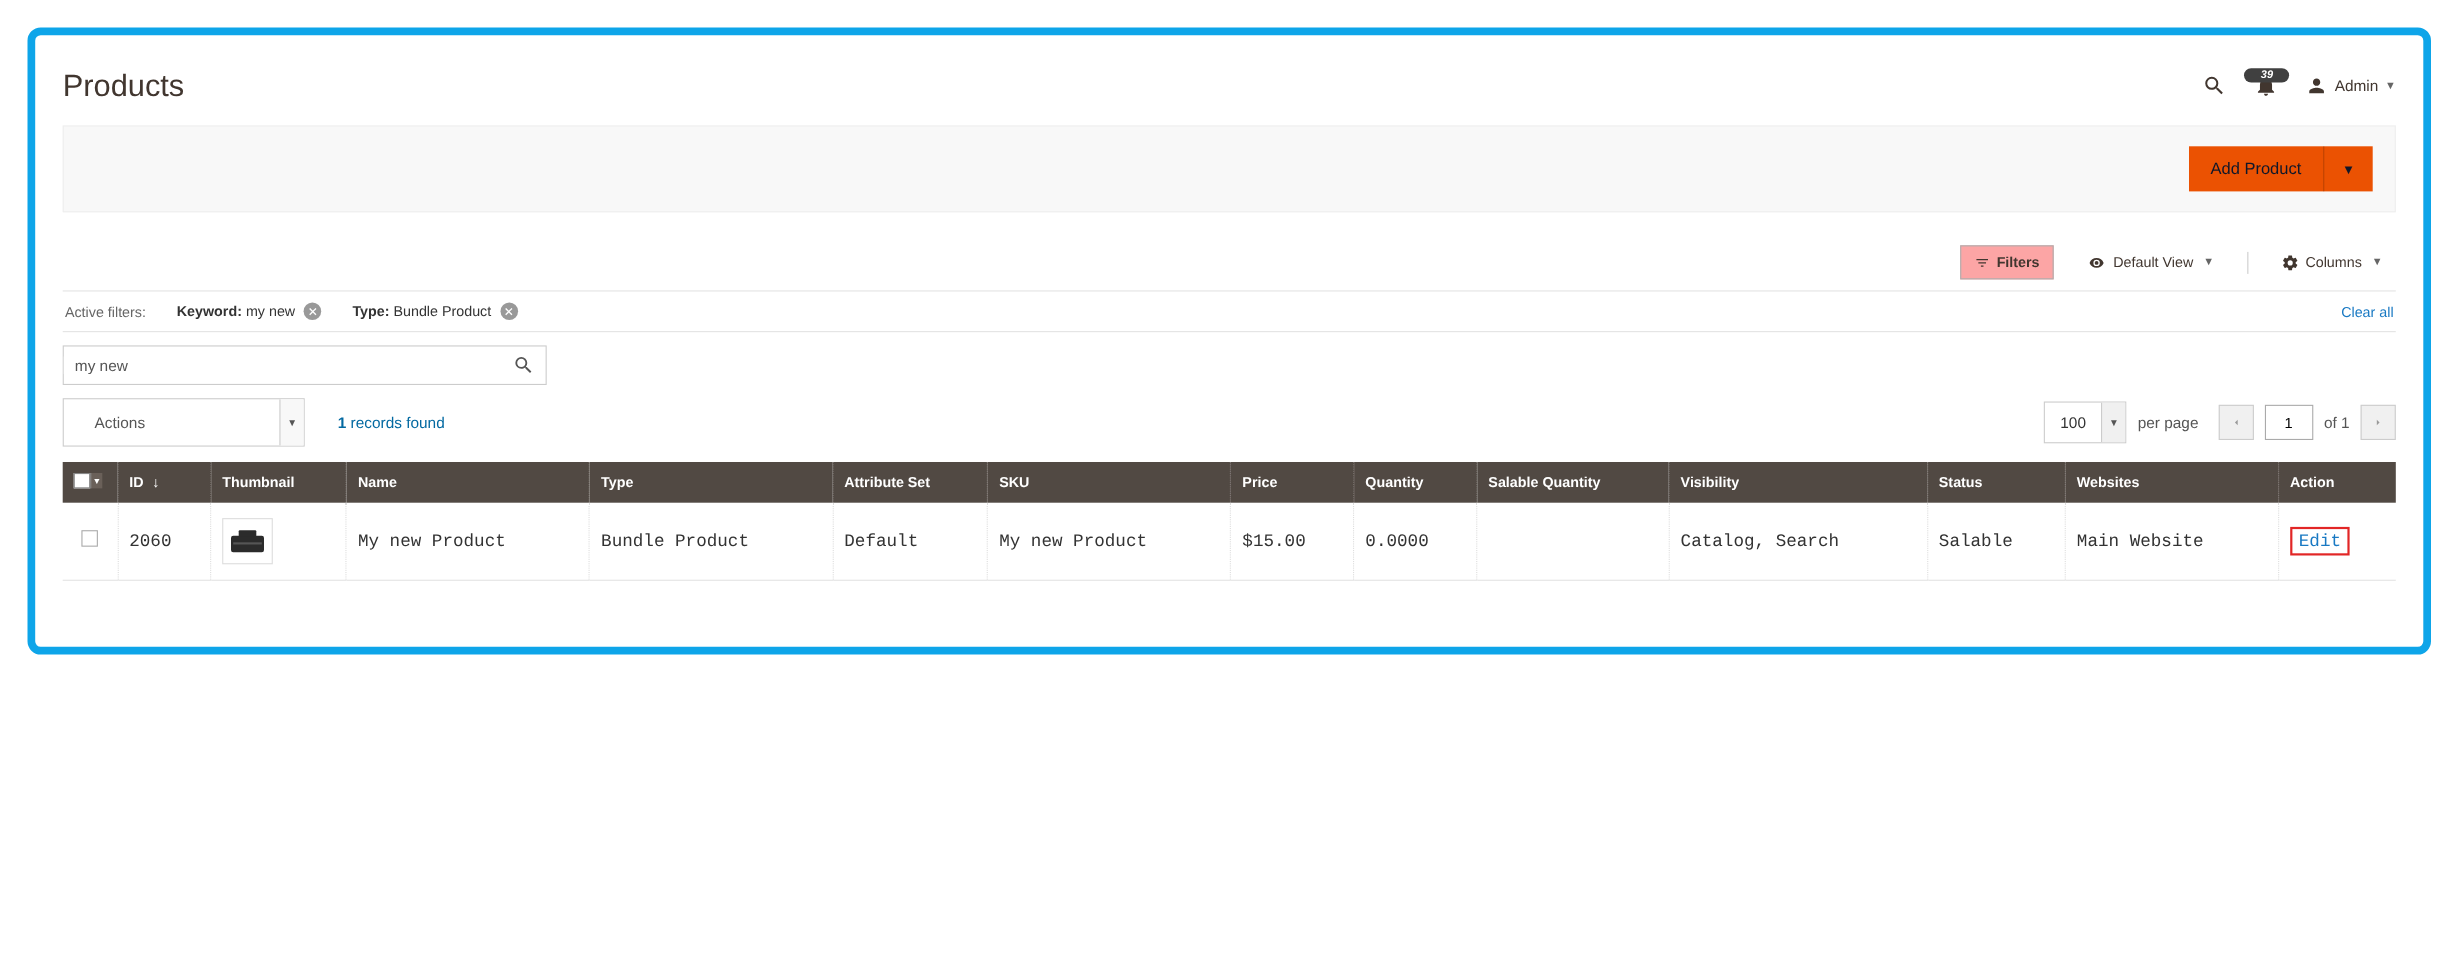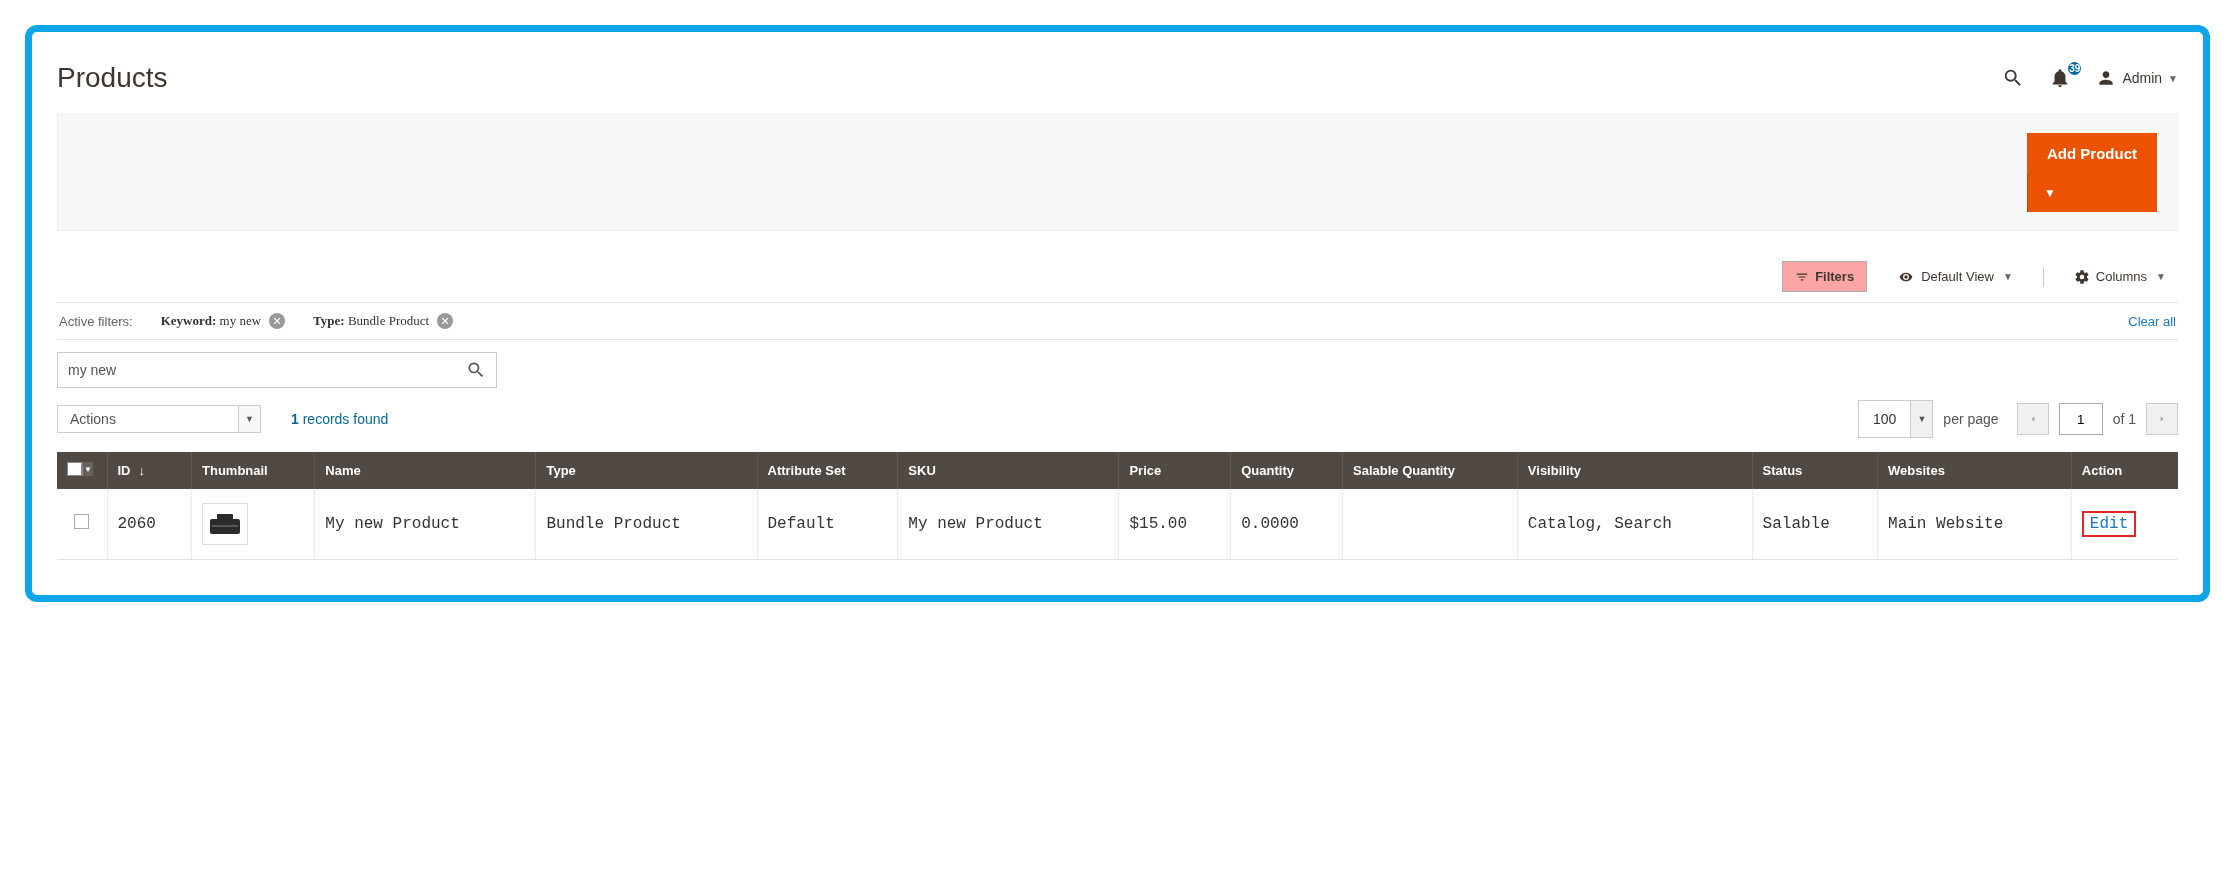--- a/index.html
+++ b/index.html
@@ -4,51 +4,51 @@
 <style>
 * { box-sizing: border-box; margin: 0; padding: 0; }
 body { font-family: -apple-system, BlinkMacSystemFont, "Segoe UI", Helvetica, Arial, sans-serif; font-size: 14px; color: #333; background: #fff; padding: 25px; }
 .frame { border: 7px solid #0ea5e9; border-radius: 12px; padding: 20px 25px 35px 25px; min-height: 570px; }
 
 .header-row { display: flex; justify-content: space-between; align-items: center; margin-bottom: 20px; padding-top: 10px; }
 .page-title { font-size: 28px; font-weight: 300; color: #41362f; }
 .header-icons { display: flex; align-items: center; gap: 25px; }
 .header-icons svg { fill: #41362f; }
 .notif-wrap { position: relative; }
-.notif-badge { position: absolute; top: -5px; right: -10px; background: #0369a1; color: #fff; font-size: 10px; font-weight: bold; border-radius: 9px; padding: 1px 1px; }
+.notif-badge { position: absolute; top: -5px; right: -10px; background: #404040; color: #fff; font-size: 10px; font-weight: bold; border-radius: 9px; padding: 1px 15px; font-style: italic; }
 .admin-account { display: flex; align-items: center; gap: 6px; color: #41362f; font-size: 14px; cursor: pointer; }
 .admin-account .caret { font-size: 10px; color: #666; }
 
 .action-bar { background: #f8f8f8; border: 1px solid #eee; padding: 18px 20px; display: flex; justify-content: flex-end; margin-bottom: 30px; }
-.add-product { display: flex; background: #eb5202; color: #ffffff; font-weight: 700; font-size: 15px; cursor: pointer; flex-direction: column; }
+.add-product { display: flex; background: #eb5202; color: #0f172a; font-weight: 400; font-size: 15px; cursor: pointer; }
 .add-product .label { padding: 12px 20px; }
 .add-product .dd { padding: 12px 16px; border-left: 1px solid rgba(0,0,0,0.2); font-size: 12px; display:flex; align-items:center; }
 
 .toolbar { display: flex; justify-content: flex-end; gap: 18px; align-items: center; padding: 0 0 10px 0; }
 .tb-btn { display: flex; align-items: center; gap: 6px; font-size: 13px; color: #41362f; cursor: pointer; padding: 7px 12px; }
 .tb-filters { background: #fca5a5; border: 1px solid #adadad; font-weight:600; }
 .tb-caret { font-size: 10px; color: #666; margin-left: 3px; }
 .divider { width:1px; height:20px; background:#ccc; }
 
 .active-filters-row { display: flex; justify-content: space-between; align-items: center; border-top: 1px solid #e3e3e3; border-bottom: 1px solid #e3e3e3; padding: 10px 2px; font-size: 13px; }
 .af-left { display: flex; align-items: center; gap: 28px; }
 .af-label { color: #666; }
-.af-chip { display: flex; align-items: center; gap: 8px; color: #333; font-family: Liberation Serif, serif; }
+.af-chip { display: flex; gap: 8px; color: #333; }
 .af-chip b { font-weight:600; }
 .chip-x { width:16px; height:16px; border-radius:50%; background:#999; color:#fff; font-size:11px; display:flex; align-items:center; justify-content:center; cursor:pointer; }
 .clear-all { color: #1979c3; cursor: pointer; }
 
 .search-row { display:flex; align-items:center; margin-top:12px; }
 .search-box { display:flex; align-items:center; border:1px solid #ccc; width: 440px; height: 36px; }
 .search-box input { border:none; outline:none; flex:1; padding: 0 10px; font-size:14px; color:#555; }
 .search-box .sbtn { width:40px; display:flex; align-items:center; justify-content:center; cursor:pointer; }
 
 .toolbar2 { display:flex; justify-content:space-between; align-items:center; margin-top:12px; }
 .tb2-left { display:flex; align-items:center; gap:30px; }
-.actions-dd { border:1px solid #ccc; display:flex; height:28px; align-items:center; }
+.actions-dd { border:1px solid #ccc; display:flex; height:44px; align-items:center;padding-left:16px; }
 .actions-dd .lbl { padding: 0 12px; width:180px; color:#555; }
 .actions-dd .car { border-left:1px solid #ccc; background:#f8f8f8; width:22px; height:100%; display:flex; align-items:center; justify-content:center; font-size:9px; color:#555; cursor:pointer; }
 .records-found { color:#0369a1; }
 .records-found b { font-weight:700; }
 .tb2-right { display:flex; align-items:center; gap:10px; }
 .pp-box { border:1px solid #ccc; display:flex; height:38px; align-items:center; }
 .pp-box .num { padding:0 14px; }
 .pp-box .car { border-left:1px solid #ccc; background:#f0f0f0; width:22px; height:100%; display:flex; align-items:center; justify-content:center; font-size:9px; color:#555; cursor:pointer; }
 .pp-label { color:#555; margin-right:8px; }
 .pager-btn { width:32px; height:32px; background:#f0f0f0; border:1px solid #ccc; display:flex; align-items:center; justify-content:center; color:#888; cursor:pointer; }

